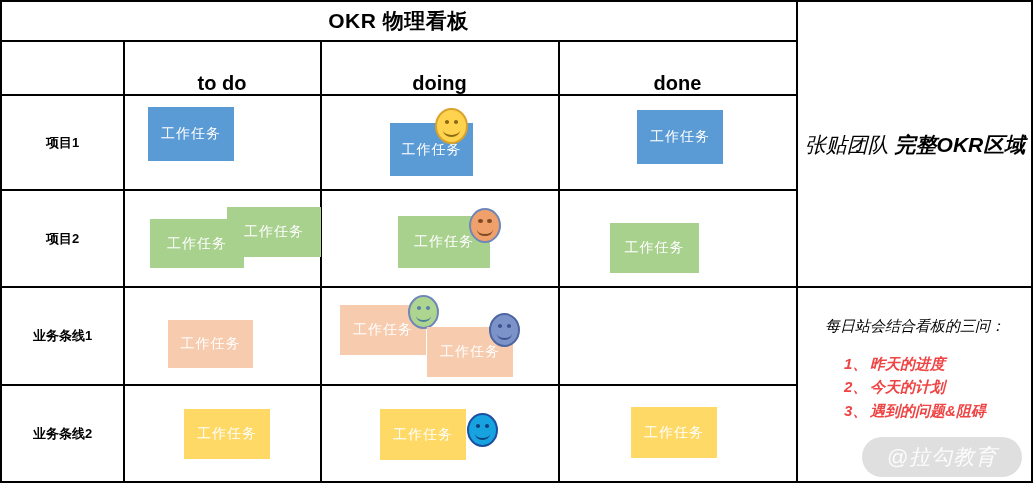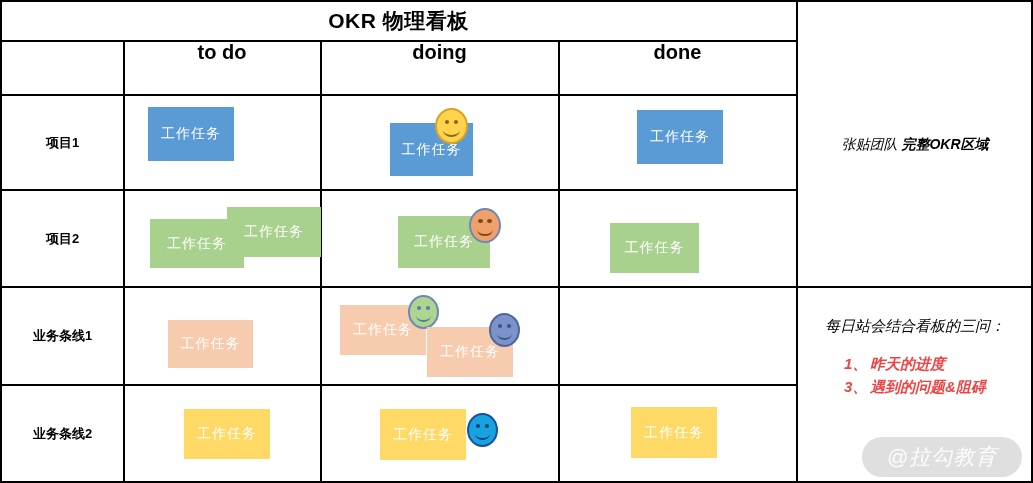--- a/index.html
+++ b/index.html
@@ -26,21 +26,21 @@
     position:absolute;left:0;top:0;width:797px;height:41px;
     display:flex;align-items:center;justify-content:center;
   }
   .title-text{
     font-size:21px;font-weight:700;color:#000;letter-spacing:.5px;
   }
 
   
   .col-head{
     position:absolute;top:41px;height:54px;
-    display:flex;align-items:flex-start;justify-content:center;
+    display:flex;align-items:flex-end;justify-content:center;
     font-size:20px;font-weight:700;color:#000;
   }
 
   
   .row-label{
     position:absolute;left:2px;width:121px;
     display:flex;align-items:center;justify-content:center;
     font-size:13px;font-weight:700;color:#000;
   }
 
@@ -80,21 +80,21 @@
   .s-blueviolet .eye{background:#3b5390;}
   .s-cyan{background:#17a3e0;border:2px solid #1b4fa0;color:#12407e;}
   .s-cyan .eye{background:#12407e;}
 
   
   .note-top{
     position:absolute;left:799px;top:2px;width:232px;height:285px;
     display:flex;align-items:center;justify-content:center;
     text-align:center;
   }
-  .note-top .line{font-size:14px;color:#000;}
+  .note-top .line{font-size:21px;color:#000;}
   .note-top .seg1{font-style:italic;}
   .note-top .seg2{font-style:italic;font-weight:700;}
 
   .note-bottom{
     position:absolute;left:799px;top:289px;width:232px;height:192px;
     padding:28px 10px 0 10px;box-sizing:border-box;
     text-align:center;
   }
   .note-bottom .heading{
     font-size:15px;font-style:italic;color:#000;margin-bottom:16px;
@@ -250,20 +250,23 @@
     </div>
   </div>
 
   <div class="note-bottom">
     <div class="heading">每日站会结合看板的三问：</div>
     <ul class="qlist">
       <li>
         <span class="qnum">1、</span><span>昨天的进度</span>
       </li>
       <li>
+        <span class="qnum">2、</span><span>今天的计划</span>
+      </li>
+      <li>
         <span class="qnum">3、</span><span>遇到的问题&amp;阻碍</span>
       </li>
     </ul>
   </div>
 
   <div class="watermark">
     <span>@拉勾教育</span>
   </div>
 
 </div>

